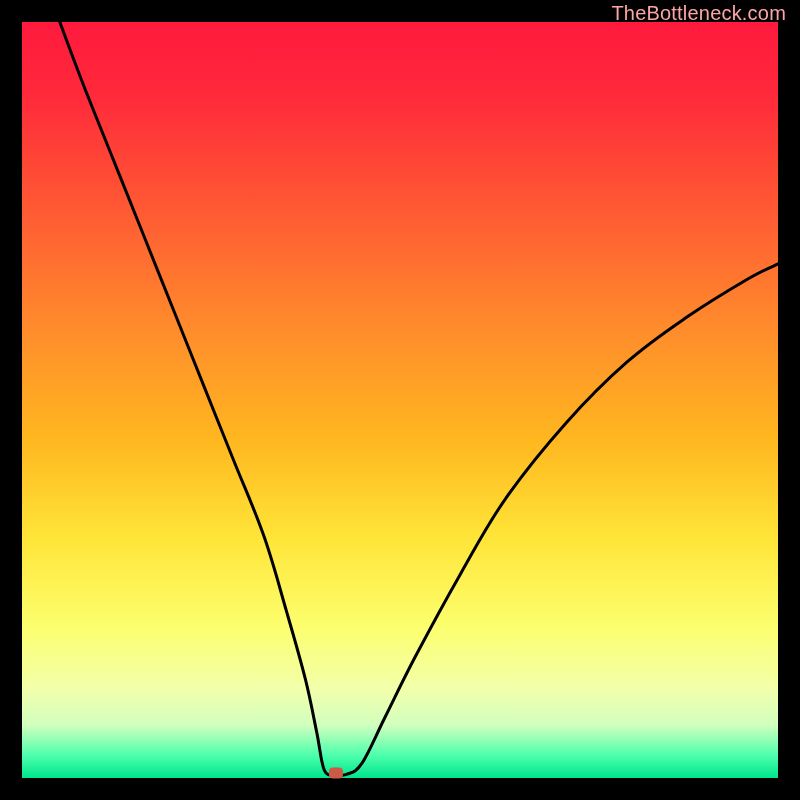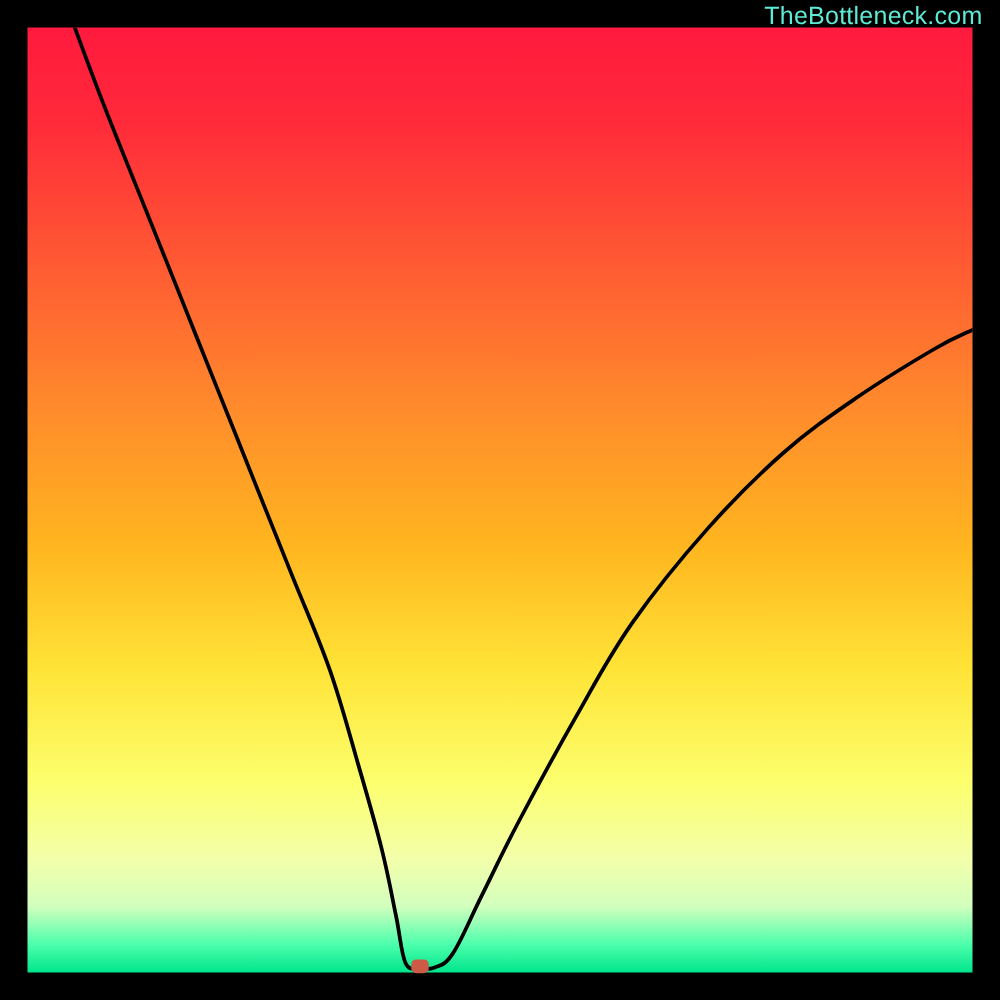--- a/index.html
+++ b/index.html
@@ -37,21 +37,21 @@
       #f3ffaa 88%,
       #d2ffbe 93%,
       #4dffac 97%,
       #00e58c 100%
     );
   }
   .watermark {
     position: absolute;
     top: 2px;
     right: 14px;
-    color: #5eead4;
+    color: #fca5a5;
     font-size: 20px;
     font-weight: 500;
     letter-spacing: 0.2px;
   }
   svg.curve {
     position: absolute;
     top: 0;
     left: 0;
     width: 756px;
     height: 756px;

